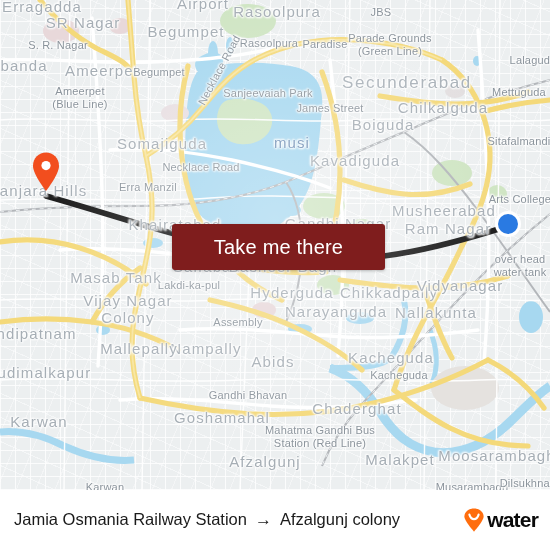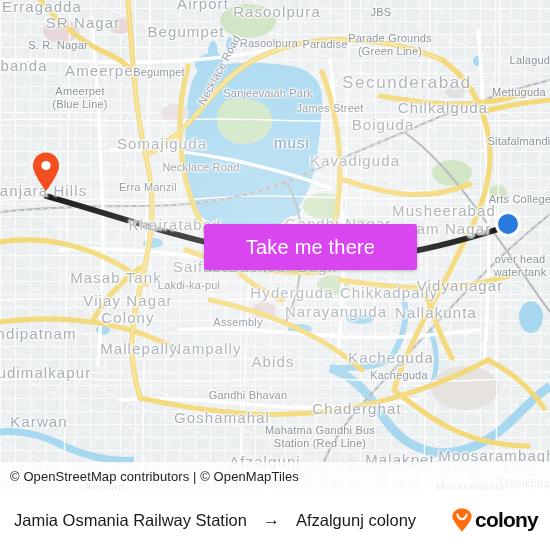--- a/index.html
+++ b/index.html
@@ -79,21 +79,21 @@
     letter-spacing:.1px;
   }
 
   
   #footer{
     position:absolute;left:0;top:490px;width:550px;height:60px;
     background:#ffffff;display:flex;align-items:center;
     box-sizing:border-box;padding:0 12px 0 14px;
   }
   #route-title{
-    flex:1;display:flex;align-items:center;gap:15px;
+    flex:1;display:flex;gap:7px;
     font-size:16.5px;color:#1a1a1a;white-space:nowrap;overflow:hidden;
   }
   #route-title .arrow{font-size:17px;color:#1a1a1a;padding:0 1px;}
   #brand{display:flex;align-items:center;gap:2px;}
   #brand .word{
     font-size:21px;font-weight:bold;color:#0a0a0a;letter-spacing:-.8px;
     font-family:"Liberation Sans", sans-serif;
   }
 </style>
 </head>
@@ -324,36 +324,33 @@
       </svg>
     </div>
 
     <div class="dot" id="dest-dot" style="left: 508px; top: 226px;">
       <svg width="30" height="30" viewBox="0 0 30 30">
         <circle cx="15" cy="15" r="13" fill="#ffffff"></circle>
         <circle cx="15" cy="15" r="10" fill="#2a7ae2"></circle>
       </svg>
     </div>
 
-    <button id="takeBtn" style="background: #d946ef; margin-left: 32px;">
+    <button id="takeBtn" style="background: #7f1d1d;">
       <span>Take me there</span>
     </button>
 
-    <div id="attrib">
-      <span>© OpenStreetMap contributors | © OpenMapTiles</span>
-    </div>
   </div>
 
   <div id="footer">
     <div id="route-title">
       <span>Jamia Osmania Railway Station</span>
       <span class="arrow">→</span>
       <span>Afzalgunj colony</span>
     </div>
     <div id="brand">
       <svg width="22" height="24" viewBox="0 0 22 24">
         <path d="M11,23.5 C11,23.5 20.6,12.8 20.6,8.4 C20.6,3.9 16.3,0.4 11,0.4 C5.7,0.4 1.4,3.9 1.4,8.4 C1.4,12.8 11,23.5 11,23.5 Z" fill="#ff6d0d"></path>
         <path d="M6.4,6.6 C7.3,9.6 9.0,11.1 11,11.1 C13.0,11.1 14.7,9.6 15.6,6.6" fill="none" stroke="#ffffff" stroke-width="2.1" stroke-linecap="round"></path>
       </svg>
-      <span class="word">colony</span>
+      <span class="word">water</span>
     </div>
   </div>
 </div>
 
 </body></html>

